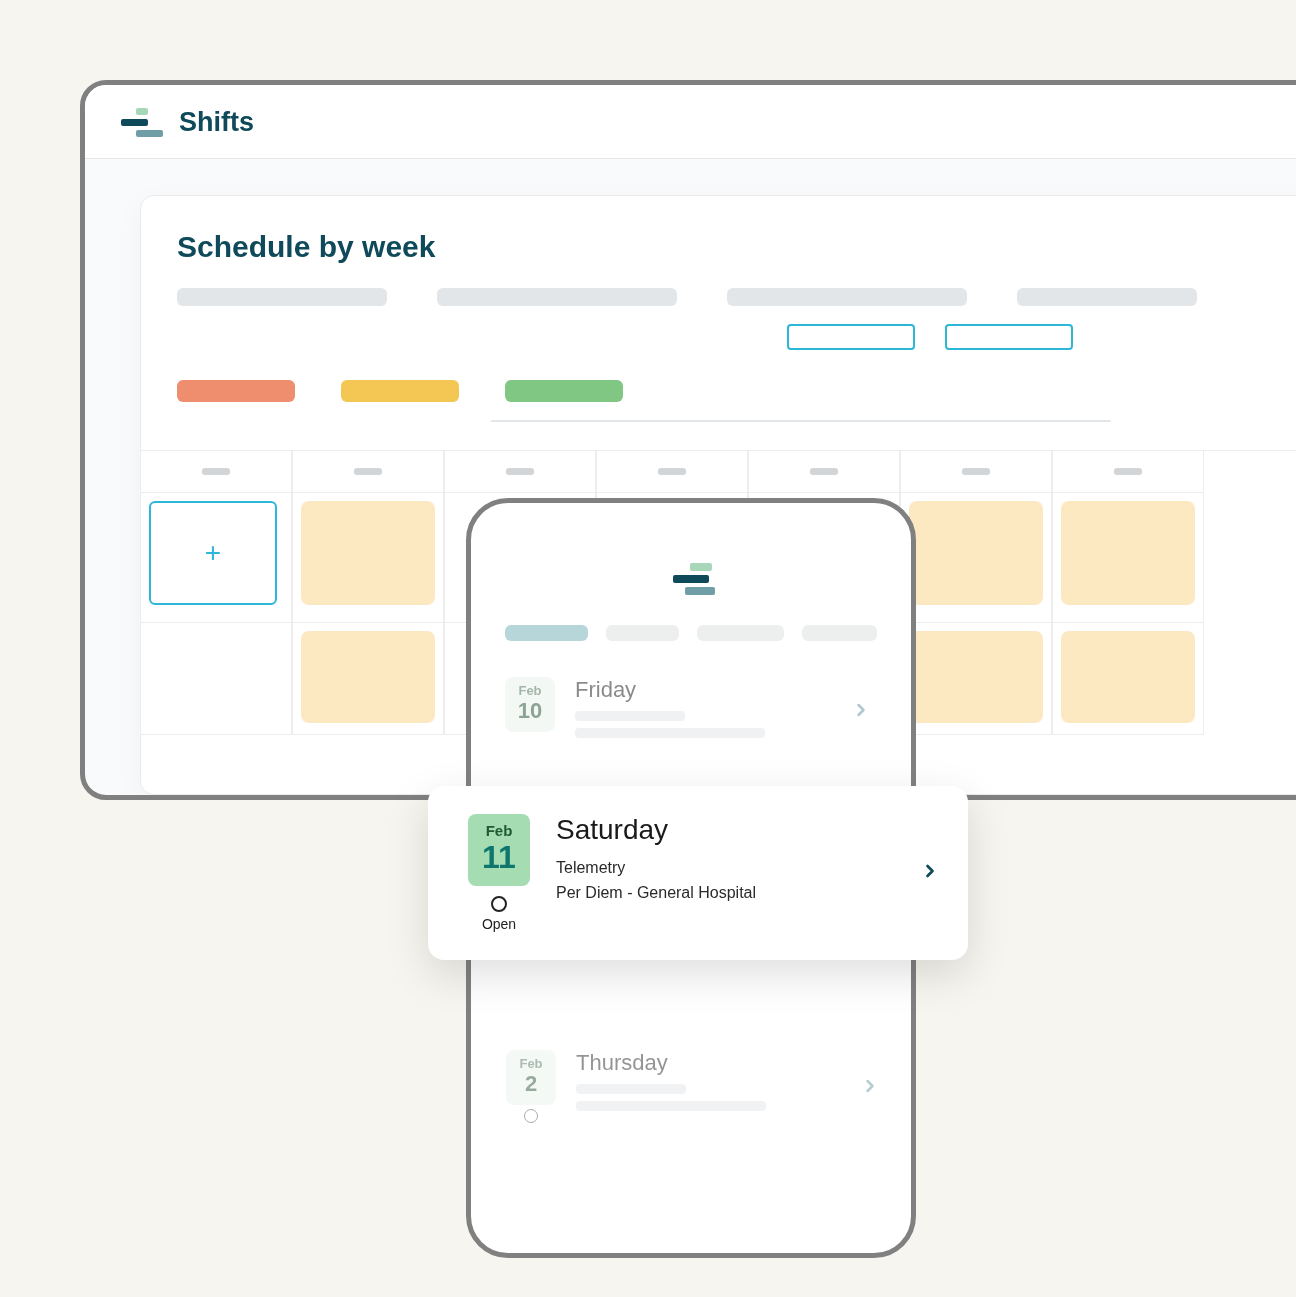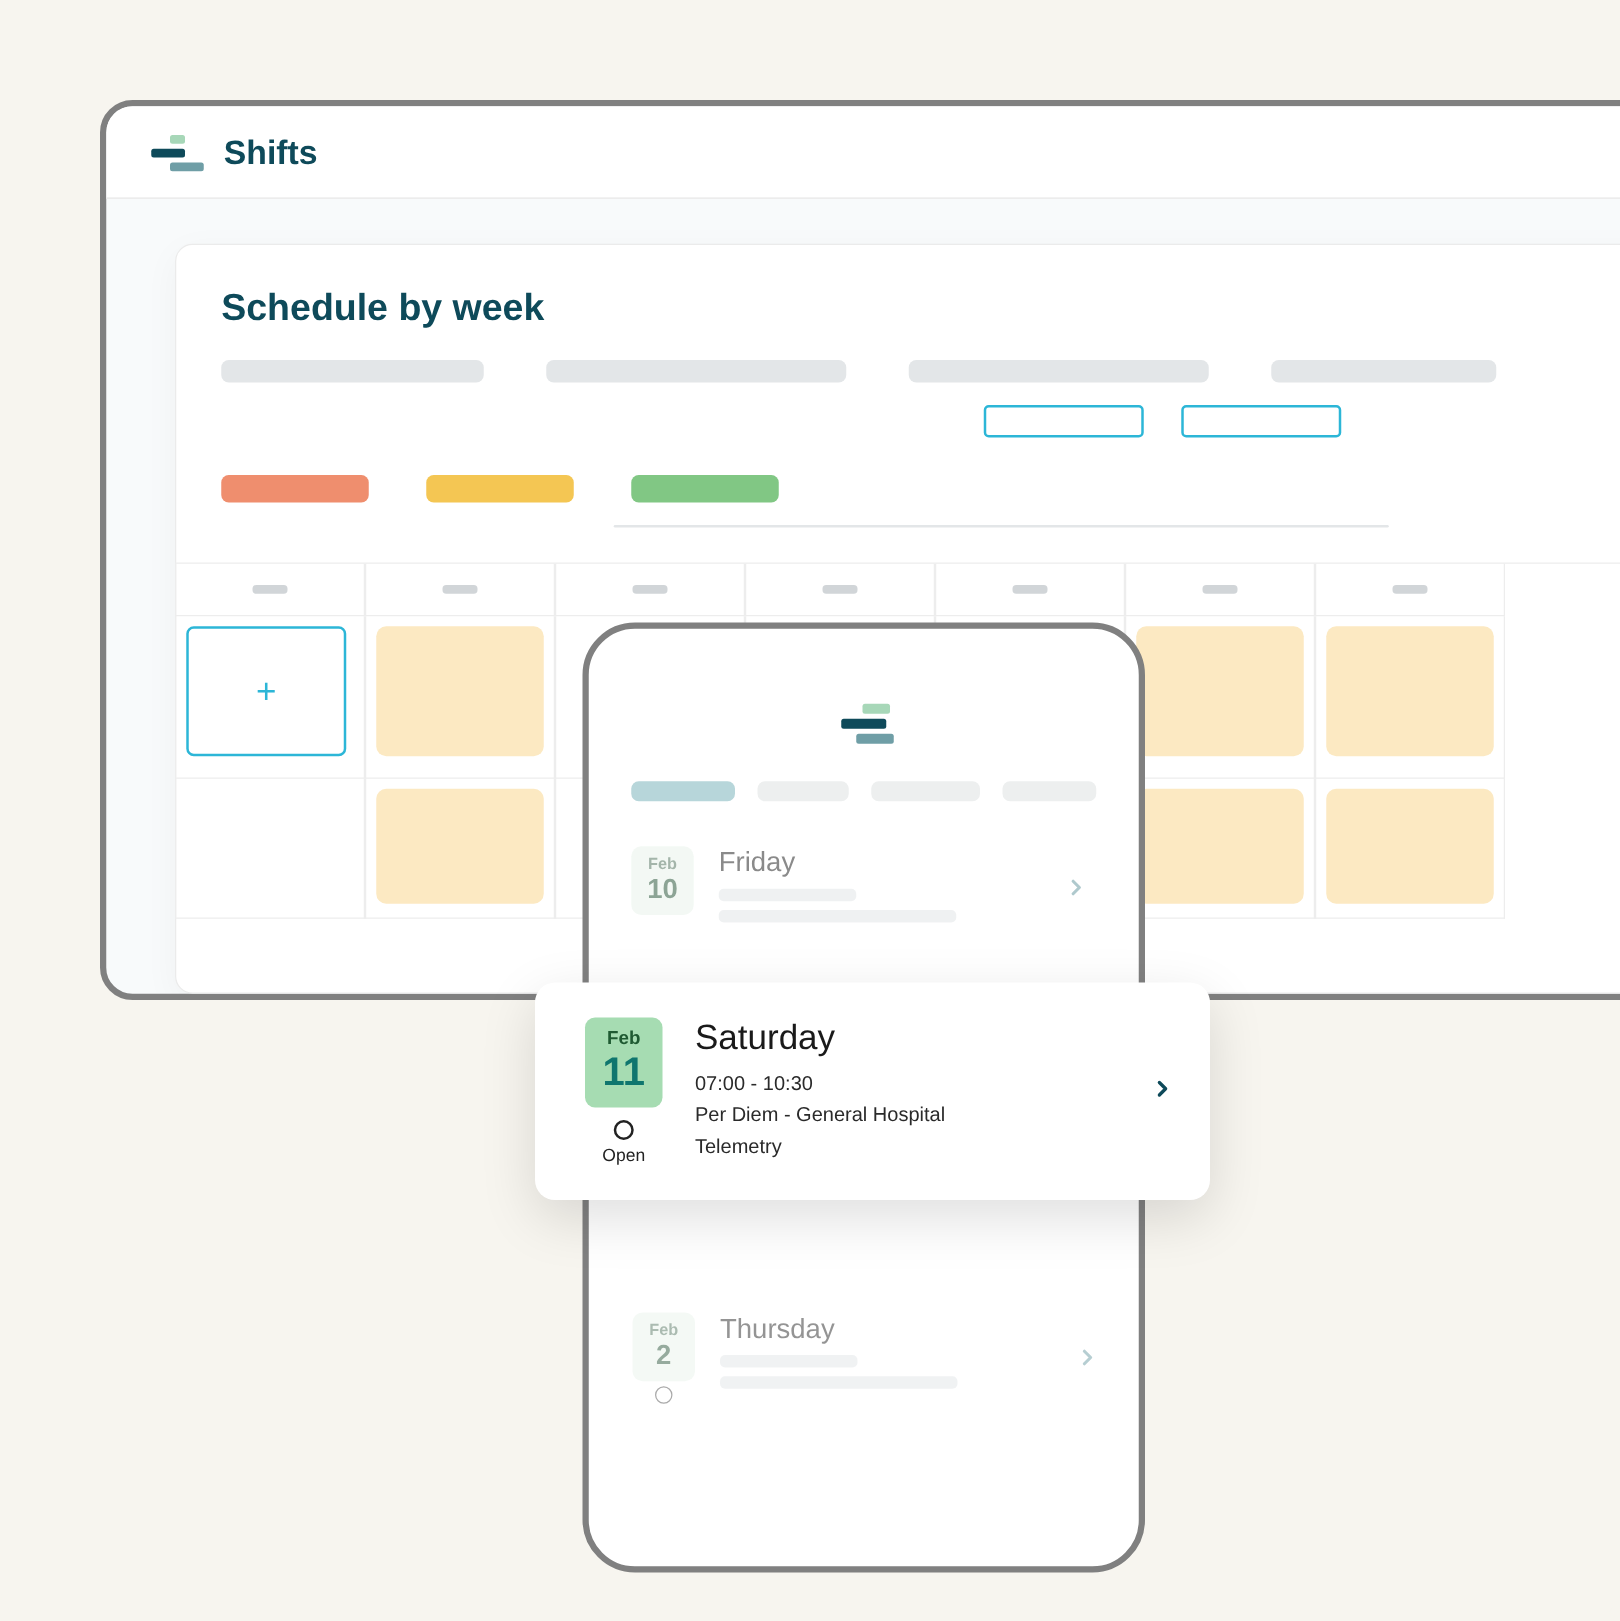--- a/index.html
+++ b/index.html
@@ -376,23 +376,22 @@
     <div class="pdate-col">
       <div class="pdate">
         <div class="mon">Feb</div>
         <div class="dnum">11</div>
       </div>
       <div class="pcirc"></div>
       <div class="pstatus">Open</div>
     </div>
     <div class="pbody">
       <div class="pday">Saturday</div>
-      <div class="pline">07:00 - 10:30</div>
+      <div class="pline">Telemetry</div>
       <div class="pline">Per Diem - General Hospital</div>
-      <div class="pline">Telemetry</div>
     </div>
     <div class="pchev">
       <svg viewBox="0 0 24 24" fill="none" stroke="currentColor" stroke-width="3.2" stroke-linecap="round" stroke-linejoin="round">
           <polyline points="9 18 15 12 9 6"></polyline>
         </svg>
     </div>
   </div>
 
   <div class="sunday-block">
     <div>

